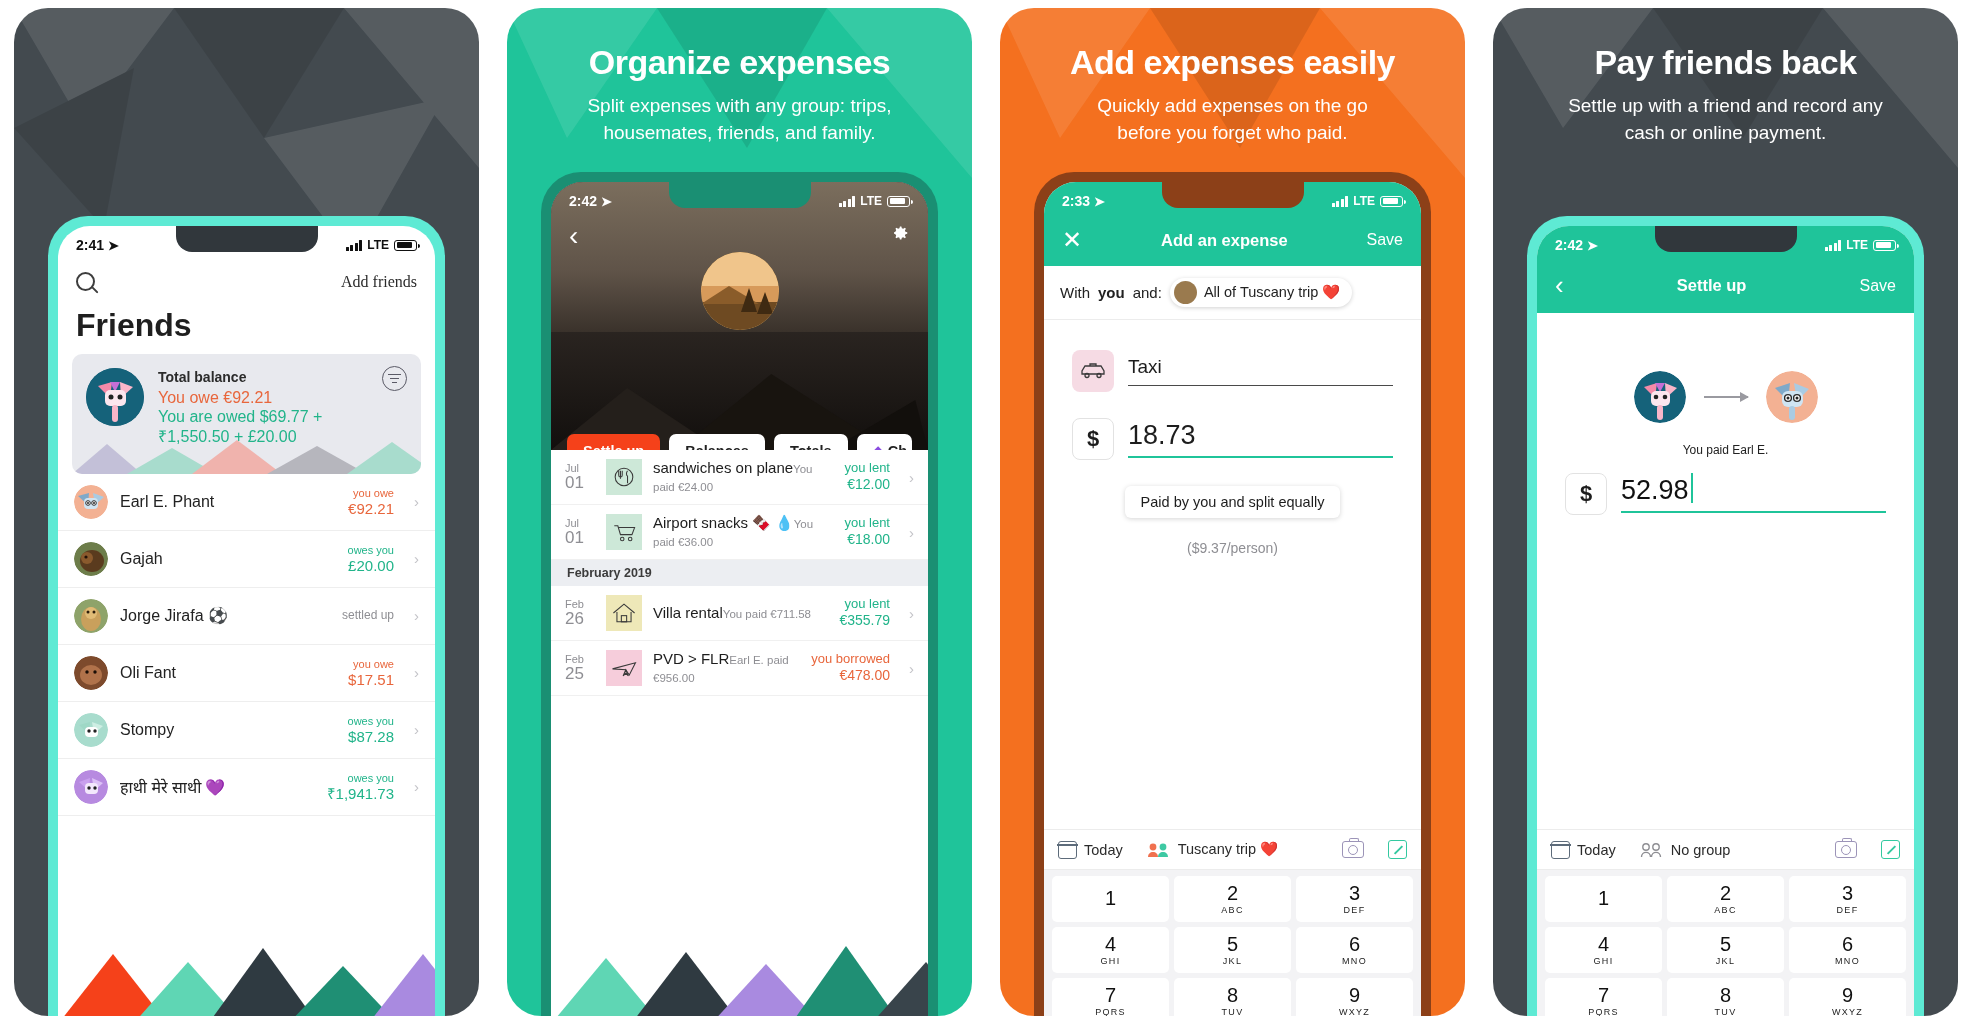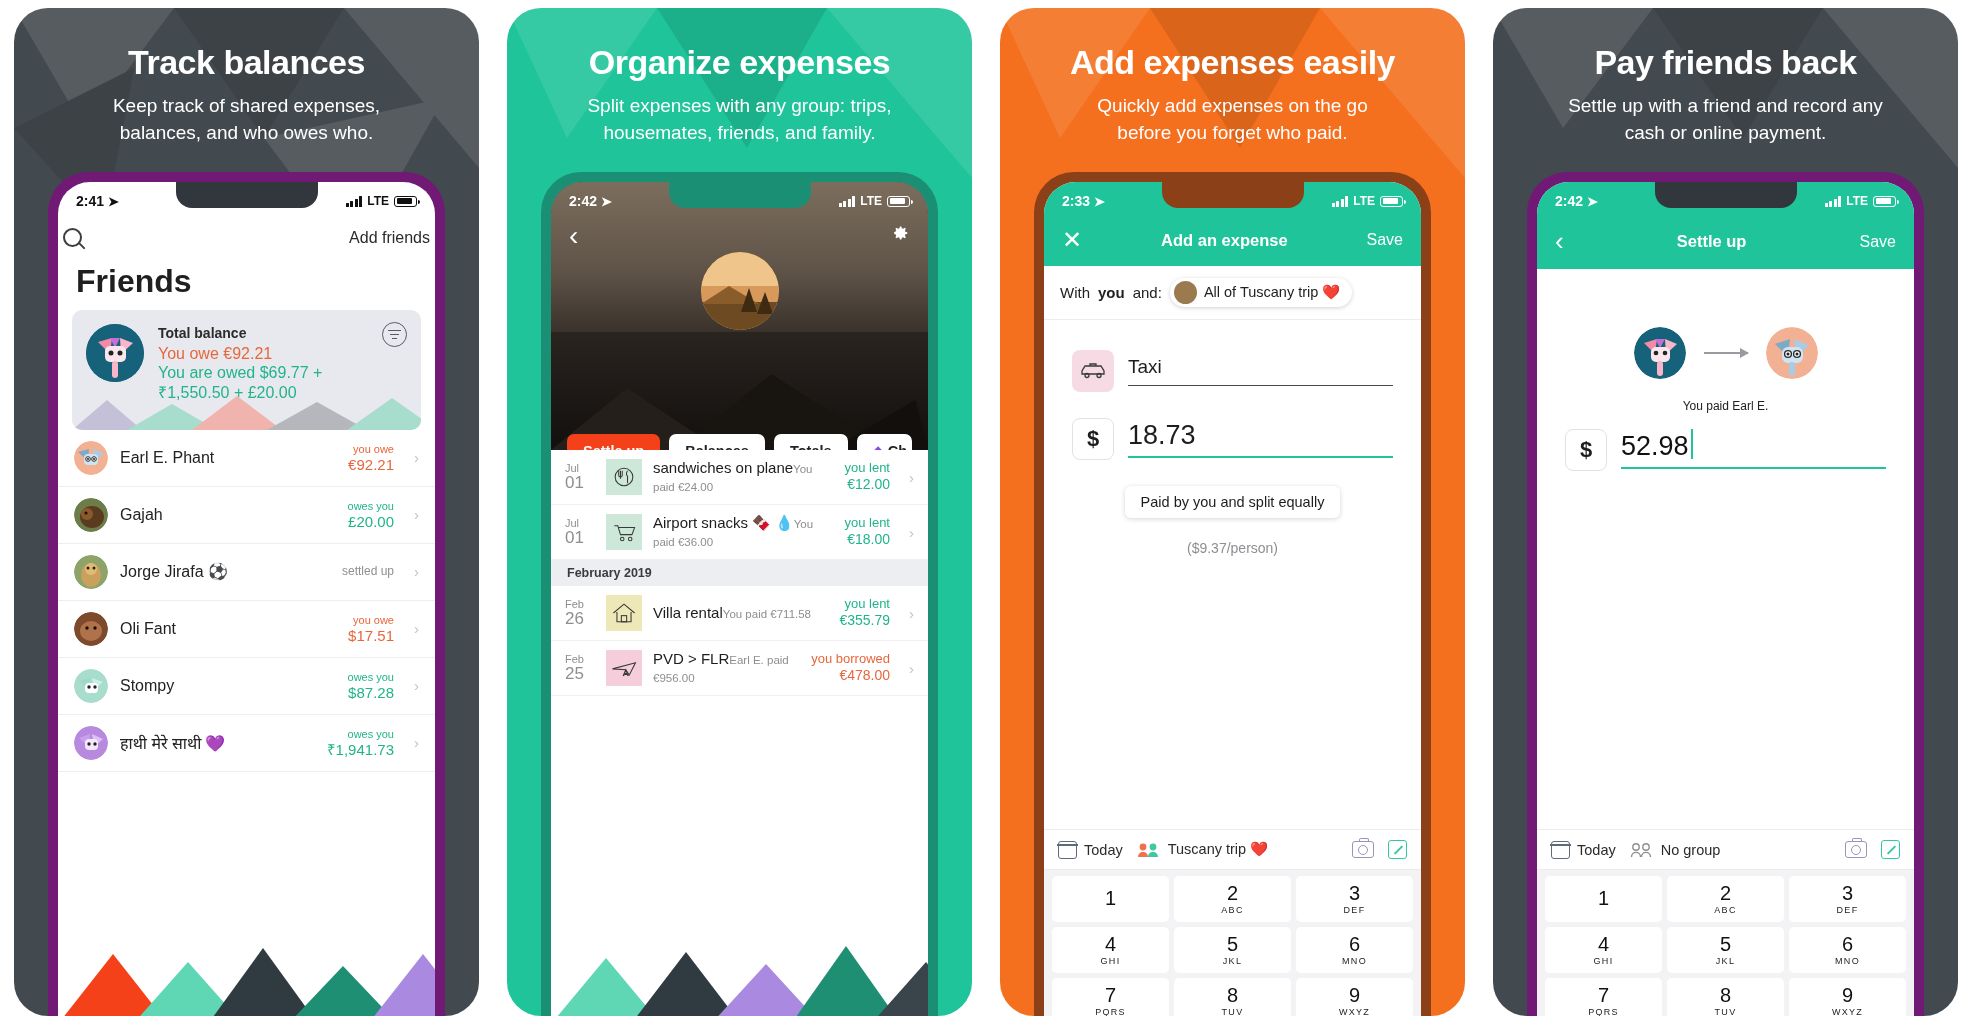--- a/index.html
+++ b/index.html
@@ -32,21 +32,21 @@
 
   
   .phone {
     position: absolute; left: 34px; right: 34px; top: 164px; bottom: -8px;
     border-radius: 40px 40px 0 0;
     padding: 10px 10px 0;
     background: #3c4247;
   }
   .panel.teal   .phone { background: #1a8f73; }
   .panel.orange .phone { background: #8c4018; }
-  .panel.dark   .phone { background: #701a75; }
+  .panel.dark   .phone { background: #5eead4; margin-top: 44px; }
 
   .screen {
     position: relative; width: 100%; height: 100%;
     background: #fff; border-radius: 32px 32px 0 0; overflow: hidden;
   }
 
   
   .statusbar {
     position: relative; height: 38px; display: flex; align-items: center;
     justify-content: space-between; padding: 0 18px; font-size: 14px; font-weight: bold;
@@ -65,21 +65,21 @@
   .bars { display:flex; align-items:flex-end; gap:1.5px; height:11px; }
   .bars i { display:block; width:3px; background: currentColor; border-radius:.5px; }
   .bars i:nth-child(1){height:4px} .bars i:nth-child(2){height:6px}
   .bars i:nth-child(3){height:8px} .bars i:nth-child(4){height:11px}
   .batt { width:23px;height:11px;border:1.5px solid currentColor;border-radius:3px;position:relative;}
   .batt::after{content:"";position:absolute;left:1.5px;top:1.5px;bottom:1.5px;right:4px;background:currentColor;border-radius:1px;}
   .batt::before{content:"";position:absolute;right:-4px;top:3px;width:2px;height:4px;background:currentColor;border-radius:0 2px 2px 0;}
   .loc { font-size: 13px; }
 
   
-  .p1-top { display:flex; align-items:flex-end; justify-content:space-between; padding: 8px 5px 4px; }
+  .p1-top { display:flex; align-items:flex-end; justify-content:space-between; padding: 8px 18px 4px; font-family: Liberation Serif, serif; }
   .mag { width:19px; height:19px; border:2px solid #3d3d3d; border-radius:50%; position:relative; }
   .mag::after{content:"";position:absolute;width:2px;height:8px;background:#3d3d3d;right:-3px;bottom:-5px;transform:rotate(-45deg);border-radius:1px;}
   .addfriends { font-size:16px; color:#2b2b2b; }
   .p1-title { font-size:32px; font-weight:bold; color:#1f1f1f; padding: 12px 18px 10px; }
 
   .totalcard {
     margin: 0 14px; border-radius: 10px; background:#e8e9ee; position:relative;
     overflow:hidden; padding: 14px 14px 26px; display:flex; gap:14px; align-items:flex-start;
   }
   .tc-mtns { position:absolute; left:0; right:0; bottom:0; height:36px; }
@@ -158,21 +158,21 @@
   .paidbtn { margin: 6px auto 0; display:table; padding:8px 16px; border-radius:6px; background:#fff;
              box-shadow:0 1px 5px rgba(0,0,0,.17); font-size:14.5px; color:#1d1d1d; }
   .perperson { text-align:center; font-size:14px; color:#8e8e93; margin-top:22px; }
 
   .payrow { display:flex; align-items:center; justify-content:center; gap:18px; padding: 58px 0 0;}
   .payav { width:52px;height:52px;border-radius:50%; position:relative; overflow:hidden; }
   .arrow { width:44px; height:2px; background:#9a9aa0; position:relative; }
   .arrow::after{content:"";position:absolute;right:-1px;top:-4px;border-left:9px solid #9a9aa0;border-top:5px solid transparent;border-bottom:5px solid transparent;}
   .paidtext { text-align:center; font-size:12px; color:#222; margin-top:20px; }
 
-  .toolbar { display:flex; align-items:center; gap:0; padding:10px 14px; border-top:1px solid #ececec; border-bottom:1px solid #ececec;}
+  .toolbar { display:flex; align-items:center; gap:10px; padding:10px 14px; border-top:1px solid #ececec; border-bottom:1px solid #ececec;}
   .tb-item { display:flex; align-items:center; gap:7px; font-size:14.5px; color:#2b2b2b; }
   .calico { width:19px;height:18px;border:1.6px solid #5d6b7a; border-radius:3px; position:relative; flex:0 0 19px;}
   .calico::before{content:"";position:absolute;left:-1.6px;right:-1.6px;top:2.5px;height:1.6px;background:#5d6b7a;}
   .spacer { flex:1; }
   .camico { width:22px;height:17px;border:1.6px solid #9c94b8;border-radius:3px; position:relative;}
   .camico::after{content:"";position:absolute;left:50%;top:50%;transform:translate(-50%,-50%);width:8px;height:8px;border:1.6px solid #9c94b8;border-radius:50%;}
   .camico::before{content:"";position:absolute;left:6px;top:-4px;width:8px;height:3px;border:1.6px solid #9c94b8;border-bottom:none;border-radius:2px 2px 0 0;}
   .noteico{ width:19px;height:19px;border:1.6px solid #33c9a0;border-radius:3px; position:relative;}
   .noteico::after{content:"";position:absolute;left:4px;top:8px;width:11px;height:2px;background:#33c9a0;transform:rotate(-45deg);}
   .grpico { width:24px;height:16px; position:relative; flex:0 0 24px;}
@@ -189,25 +189,20 @@
 <div class="stage">
 
   <div class="panel dark">
     <svg class="poly" viewBox="0 0 465 1008" preserveAspectRatio="none">
       <polygon points="0,0 160,0 70,120" fill="#fff"></polygon>
         <polygon points="160,0 330,0 250,130" fill="#000"></polygon>
       <polygon points="330,0 465,0 465,160" fill="#fff"></polygon>
         <polygon points="0,120 120,60 90,220" fill="#000"></polygon>
       <polygon points="250,130 430,90 340,250" fill="#fff"></polygon>
     </svg>
-    <div class="cap">
-      <h1>Track balances</h1>
-      <p style="white-space:pre-line">Keep track of shared expenses,
-balances, and who owes who.</p>
-    </div>
 
     <div class="phone">
       <div class="screen">
         <div class="notch"></div>
         <div class="statusbar onlight">
           <span class="sb-left">
               <span>2:41</span>
               <span class="loc">➤</span>
             </span>
           <span class="sb-right">

